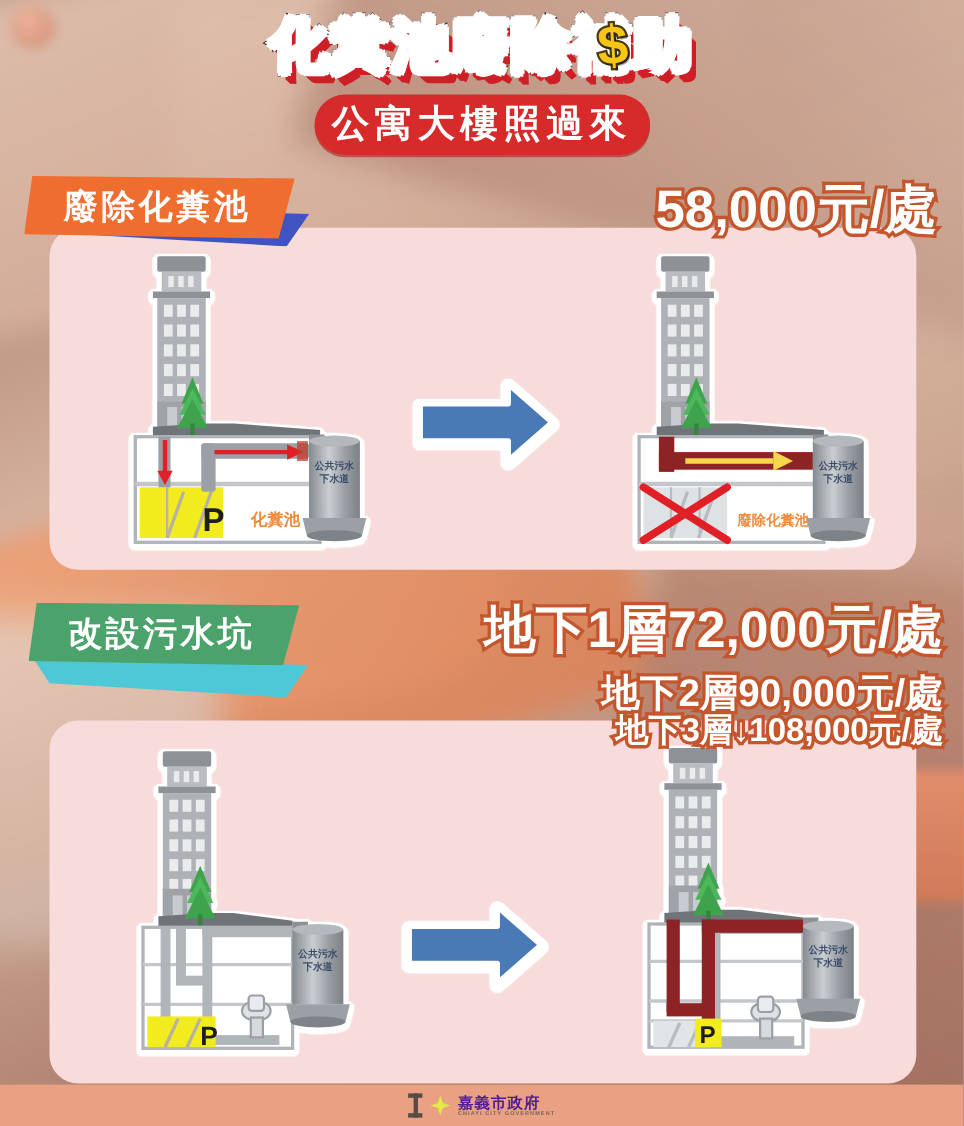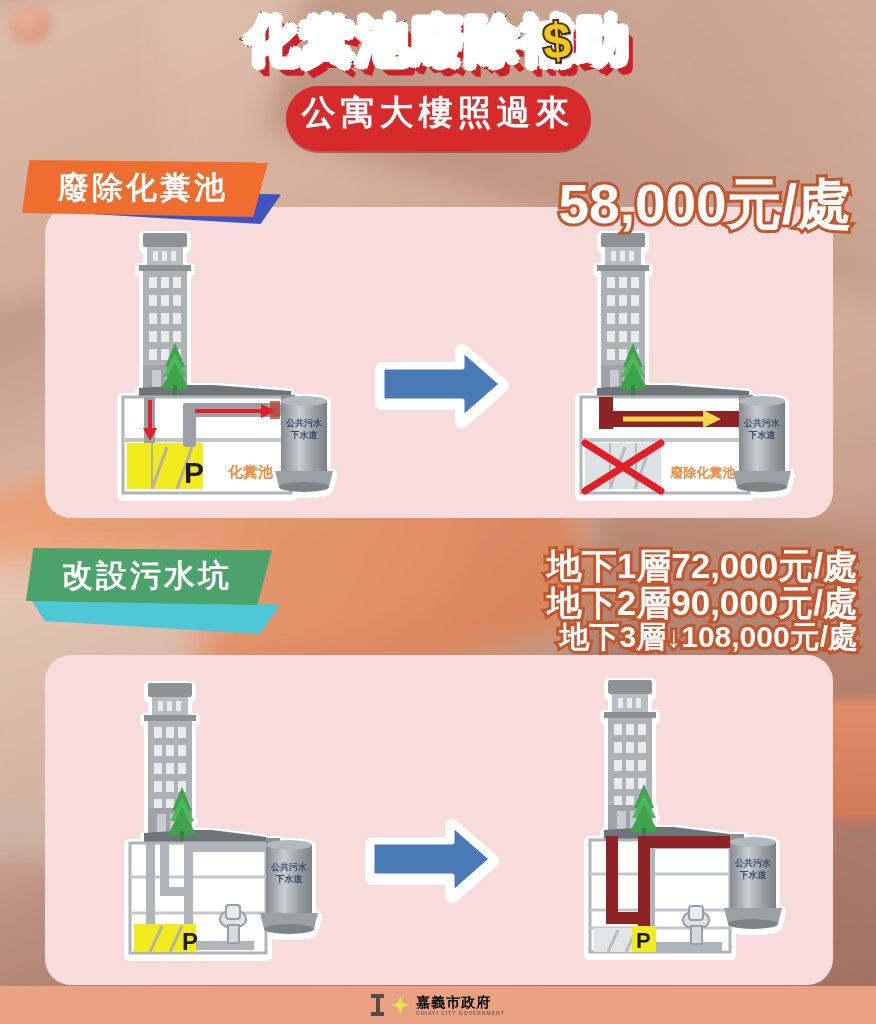--- a/index.html
+++ b/index.html
@@ -96,21 +96,21 @@
     z-index: 3;
     transform: rotate(-4deg);
     text-shadow: 2px 3px 0 rgba(0,0,0,.35);
   }
   .subhead-wrap {
     position:absolute; left:0; top:86px; width:876px;
     text-align:center; z-index: 8;
   }
   .subhead {
     display:inline-block;
-    padding: 4px 16px 15px;
+    padding: 4px 16px 5px;
     font-size: 34px; font-weight: bold; letter-spacing: 5px;
     color: #ffffff;
     background: #d72b2b;
     border-radius: 34px;
     -webkit-text-stroke: 0;
     box-shadow: 0 2px 0 rgba(150,20,20,.5);
   }
 
   
   .badge {
@@ -135,30 +135,30 @@
 
   
   .price {
     position: absolute; z-index: 9;
     font-weight: bold;
     color: #ffffff;
     -webkit-text-stroke: 6px #c4562e;
     paint-order: stroke fill;
     white-space: nowrap;
   }
-  #price-septic { right: 24px; top: 168px; font-size: 55px; letter-spacing: 0px; }
+  #price-septic { right: 24px; top: 158px; font-size: 48px; letter-spacing: 0px; }
   .price-stack { position:absolute; right: 18px; top: 548px; z-index: 9; text-align: right; }
   .price-line {
     font-weight: bold; color:#ffffff;
     -webkit-text-stroke: 6px #c4562e;
     paint-order: stroke fill;
     white-space: nowrap; line-height: 1.0;
   }
-  .pl-1 { font-size: 35px; text-align: center; }
-  .pl-2 { font-size: 35px; margin-top: 2px; }
+  .pl-1 { font-size: 47px; text-align: center; }
+  .pl-2 { font-size: 35px; margin-top: 18px; }
   .pl-3 { font-size: 30px; margin-top: 2px; }
 
   
   .panel {
     position: absolute;
     background: #f8dcdc;
     border-radius: 26px;
     z-index: 4;
   }
   #panel-septic { left: 45px; top: 207px; width: 788px; height: 311px; }
@@ -213,21 +213,21 @@
     background:
       linear-gradient(#5a4a44,#5a4a44) top/13px 4px no-repeat,
       linear-gradient(#5a4a44,#5a4a44) bottom/13px 4px no-repeat,
       linear-gradient(#5a4a44,#5a4a44) center/4px 22px no-repeat;
   }
   .logo-star {
     width: 18px; height: 18px; background:#e3e84a;
     clip-path: polygon(50% 0%, 63% 37%, 100% 50%, 63% 63%, 50% 100%, 37% 63%, 0% 50%, 37% 37%);
   }
   .footer-text { line-height:1.0; }
-  .footer-cn { font-size:14px; font-weight:bold; color:#000000; letter-spacing:1px; }
+  .footer-cn { font-size:14px; font-weight:bold; color:#4c1d95; letter-spacing:1px; }
   .footer-en { font-size:5px; font-weight:bold; color:#7a6258; letter-spacing:1px; margin-top:2px; }
 </style>
 </head>
 <body>
 
 <div id="root">
 
   <div class="bg-layer">
     <div class="bg-base"></div>
     <div class="bg-band bg-b9"></div>

